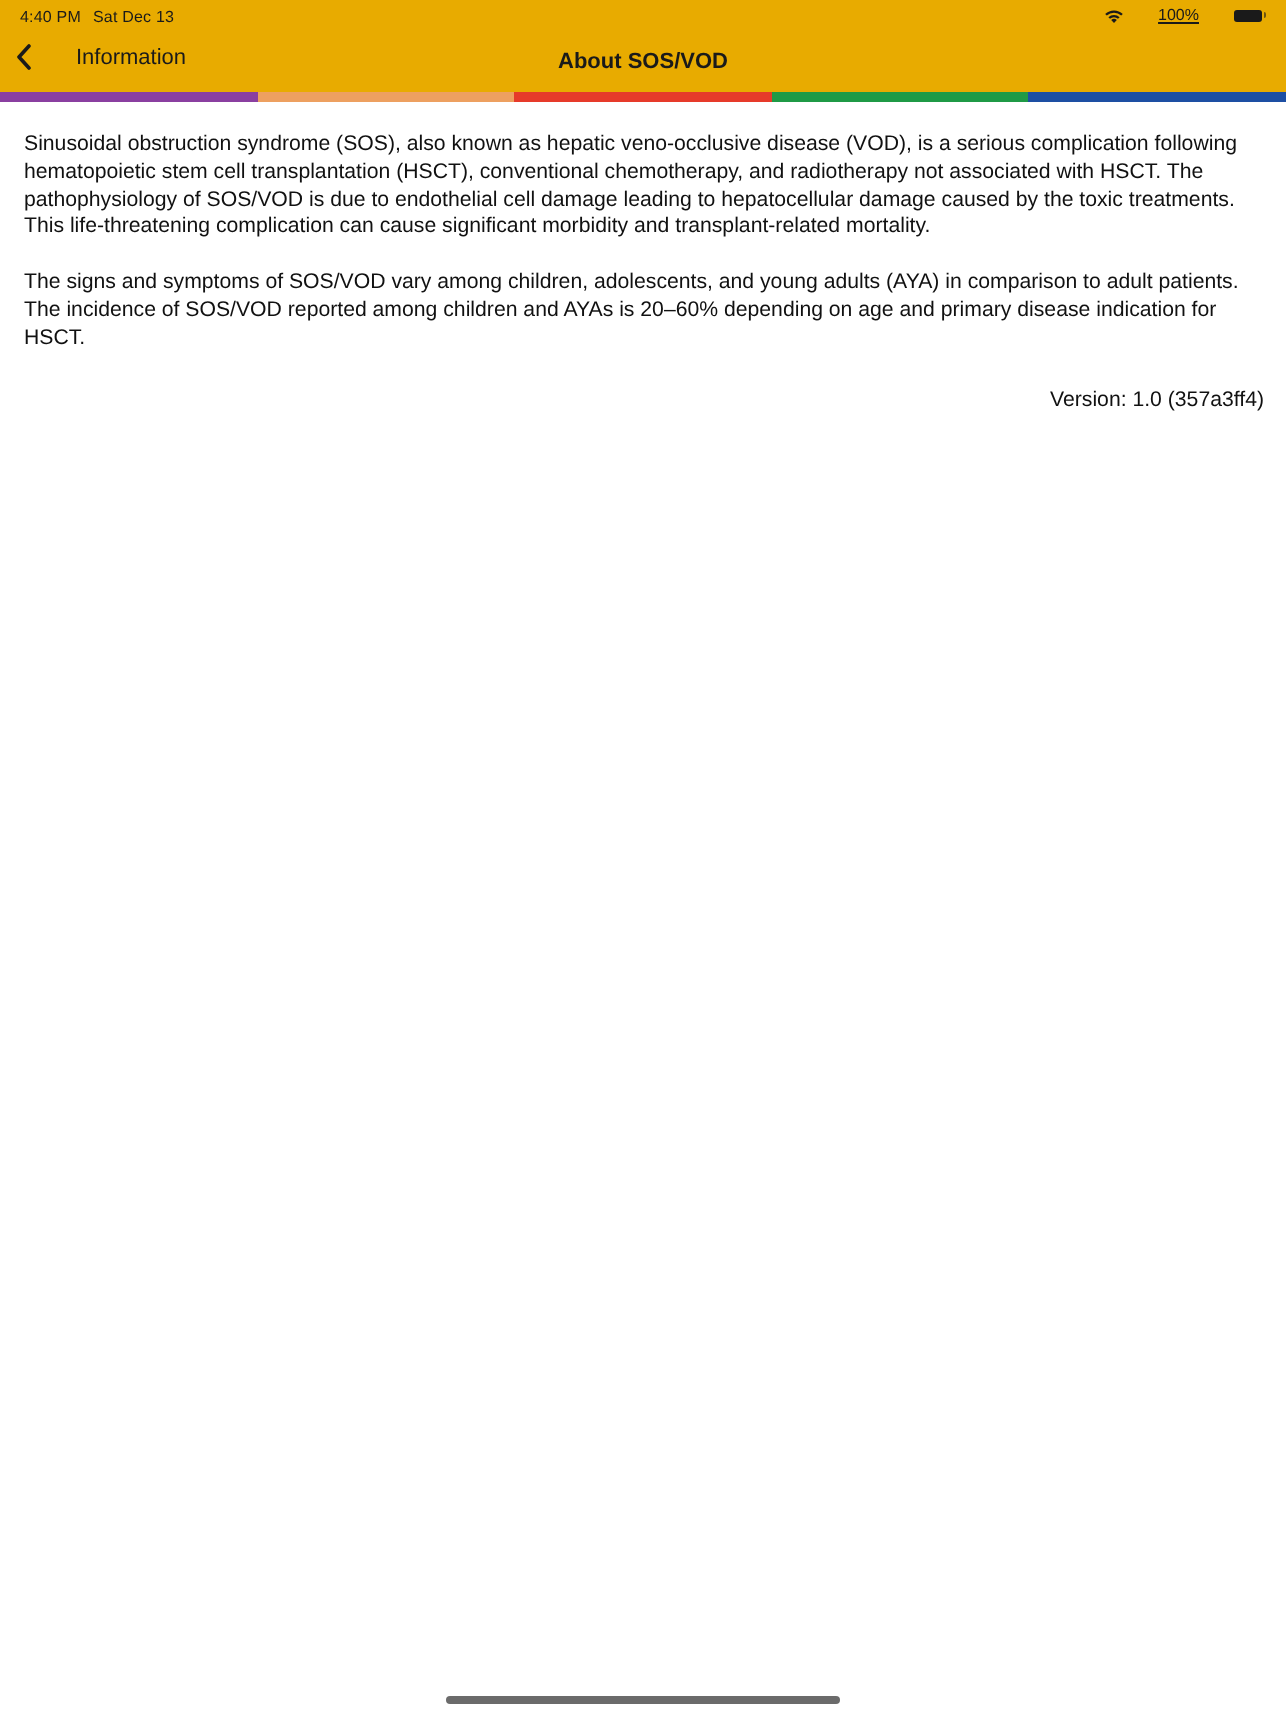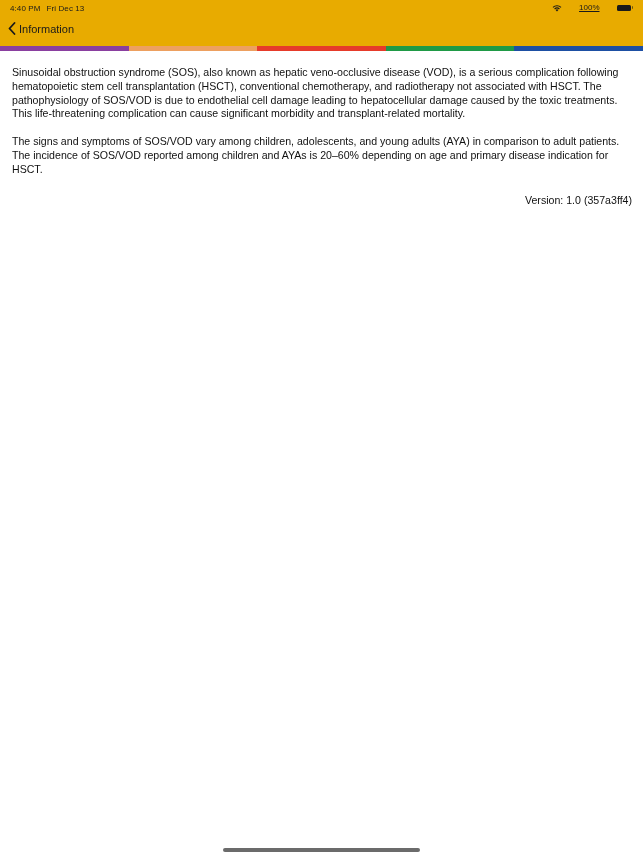--- a/index.html
+++ b/index.html
@@ -75,21 +75,21 @@
       left: 0; top: 18px;
       width: 643px;
       height: 26px;
     }
     .back-button {
       position: absolute;
       left: 8px;
       top: 4px;
       display: flex;
       align-items: center;
-      gap: 3px;
+      gap: 22px;
       cursor: pointer;
       color: #1a1a1a;
       font-size: 11px;
     }
     .back-chevron svg { display: block; }
     .nav-title {
       position: absolute;
       left: 0;
       right: 0;
       top: 7px;
@@ -140,21 +140,21 @@
   </style>
 </head>
 <body>
 
 <div class="screen">
 
   <div class="header">
 
     <div class="status-bar">
       <div class="status-time">
-        <span>4:40 PM</span><span class="status-date">Fri Dec 13</span>
+        <span>4:40 PM</span><span class="status-date">Sat Dec 13</span>
       </div>
       <div class="status-right">
         <span class="wifi-icon">
           <svg width="10" height="8" viewBox="0 0 10 8">
             <path d="M5 7.5 L3.6 6 A2 2 0 0 1 6.4 6 Z" fill="#1a1a1a"></path>
             <path d="M2.2 4.6 A4 4 0 0 1 7.8 4.6 L7 5.4 A2.9 2.9 0 0 0 3 5.4 Z" fill="#1a1a1a"></path>
             <path d="M0.6 3 A6.3 6.3 0 0 1 9.4 3 L8.6 3.8 A5.2 5.2 0 0 0 1.4 3.8 Z" fill="#1a1a1a"></path>
           </svg>
         </span>
         <span>100%</span>
@@ -167,20 +167,21 @@
 
     <div class="nav-bar">
       <div class="back-button">
         <span class="back-chevron">
           <svg width="8" height="13" viewBox="0 0 8 13">
             <path d="M6.5 1 L1.5 6.5 L6.5 12" fill="none" stroke="#1a1a1a" stroke-width="1.8" stroke-linecap="round" stroke-linejoin="round"></path>
           </svg>
         </span>
         <span>Information</span>
       </div>
+      <div class="nav-title">About SOS/VOD</div>
     </div>
   </div>
 
   <div class="color-stripe">
     <div class="stripe-seg" style="background:#8a3fa0"></div>
     <div class="stripe-seg" style="background:#eda060"></div>
     <div class="stripe-seg" style="background:#e63a2a"></div>
     <div class="stripe-seg" style="background:#1f9a46"></div>
     <div class="stripe-seg" style="background:#1d4fa3"></div>
   </div>

